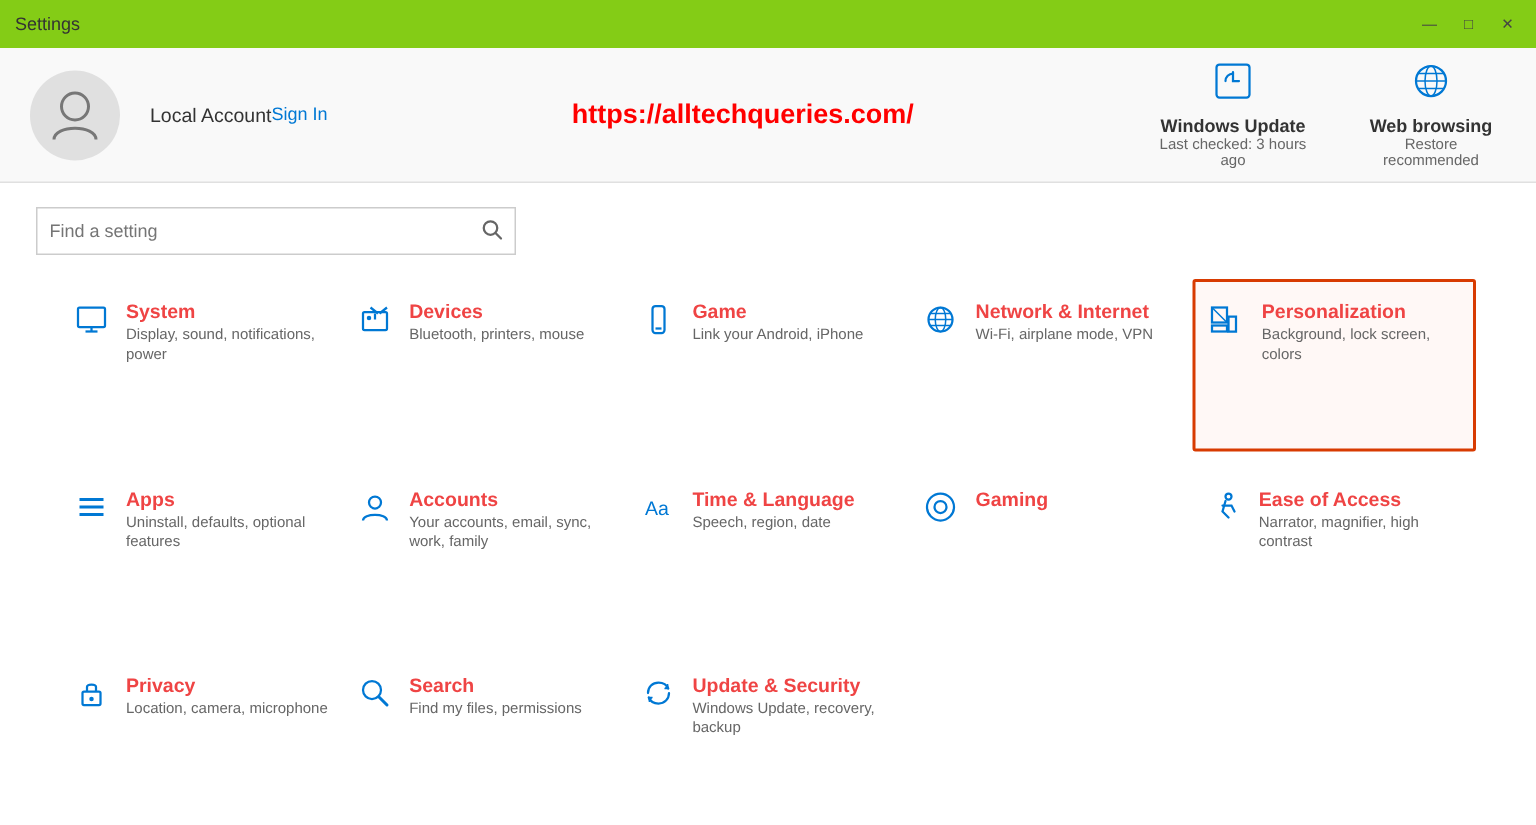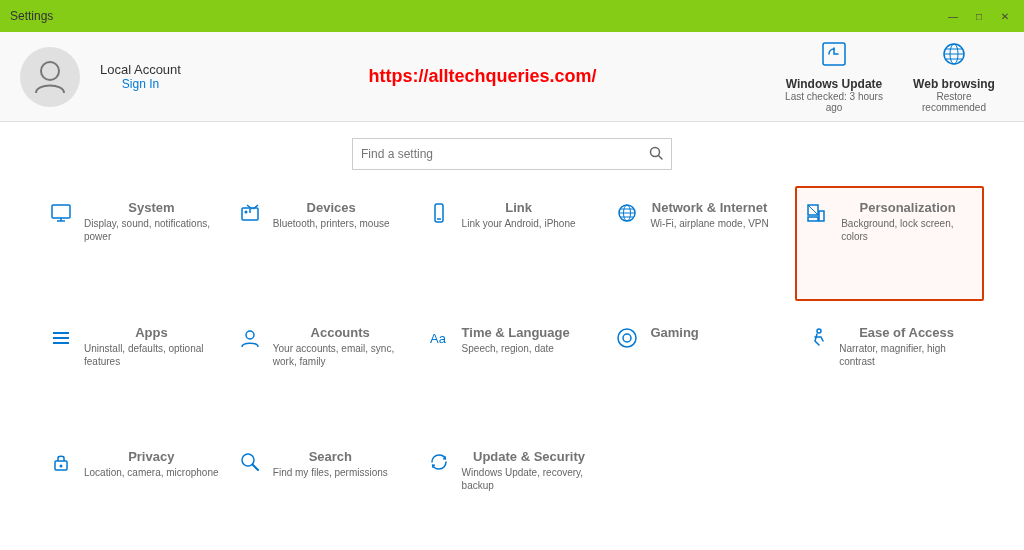--- a/index.html
+++ b/index.html
@@ -63,37 +63,37 @@
       height: 60px;
       background: #e0e0e0;
       border-radius: 50%;
       display: flex;
       align-items: center;
       justify-content: center;
       color: #777;
     }
     .user-info {
       display: flex;
-      flex-direction: column;
+      flex-direction: row;
       text-align: center;
     }
     .user-name { font-size: 13px; color: #333; }
     .sign-in { font-size: 12px; color: #0078d4; cursor: pointer; }
 
     .watermark {
       flex: 1;
       text-align: center;
       font-size: 18px;
       font-weight: bold;
       color: red;
     }
 
     .header-right {
       display: flex;
-      gap: 20px;
+      gap: 32px;
       margin-left: auto;
     }
     .header-tile {
       display: flex;
       flex-direction: column;
       align-items: center;
       width: 100px;
       cursor: pointer;
     }
     .header-tile-icon {
@@ -109,21 +109,20 @@
     .header-tile-sub {
       font-size: 10px;
       color: #666;
       text-align: center;
     }
 
     
     .search-area {
       padding: 16px 24px;
       display: flex;
-      justify-content: center;
     }
     .search-box {
       display: flex;
       align-items: center;
       border: 1px solid #ccc;
       background: white;
       width: 320px;
       height: 32px;
       padding: 0 8px;
     }
@@ -167,22 +166,21 @@
     .setting-icon {
       font-size: 20px;
       color: #0078d4;
       min-width: 24px;
       margin-top: 2px;
     }
     .setting-text {}
     .setting-title {
       font-size: 13px;
       font-weight: 600;
-      color: #737373;
-      text-align: center;
+      color: #ef4444;
     }
     .setting-desc {
       font-size: 10px;
       color: #666;
       margin-top: 2px;
       line-height: 1.3;
     }
   </style>
 </head>
 <body>
@@ -276,21 +274,21 @@
           <div class="setting-title">Devices</div>
           <div class="setting-desc">Bluetooth, printers, mouse</div>
         </div>
       </div>
       <div class="setting-item">
         <div class="setting-icon"><svg width="22" height="22" viewBox="0 0 22 22" fill="none">
             <rect x="7" y="2" width="8" height="18" rx="2" stroke="#0078d4" stroke-width="1.5"></rect>
             <line x1="9" y1="17" x2="13" y2="17" stroke="#0078d4" stroke-width="1.5"></line>
           </svg></div>
         <div class="setting-text">
-          <div class="setting-title">Link</div>
+          <div class="setting-title">Game</div>
           <div class="setting-desc">Link your Android, iPhone</div>
         </div>
       </div>
       <div class="setting-item">
         <div class="setting-icon"><svg width="22" height="22" viewBox="0 0 22 22" fill="none">
             <circle cx="11" cy="11" r="8" stroke="#0078d4" stroke-width="1.5"></circle>
             <ellipse cx="11" cy="11" rx="3.5" ry="8" stroke="#0078d4" stroke-width="1"></ellipse>
             <line x1="3" y1="11" x2="19" y2="11" stroke="#0078d4" stroke-width="1"></line>
             <line x1="4" y1="7" x2="18" y2="7" stroke="#0078d4" stroke-width="1"></line>
             <line x1="4" y1="15" x2="18" y2="15" stroke="#0078d4" stroke-width="1"></line>

